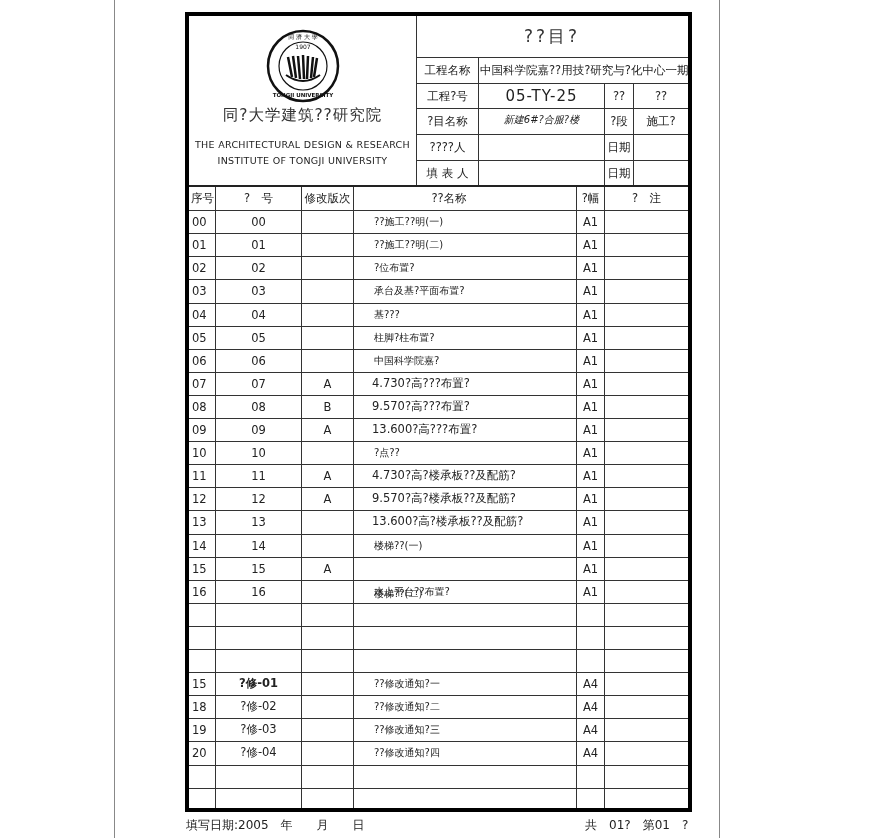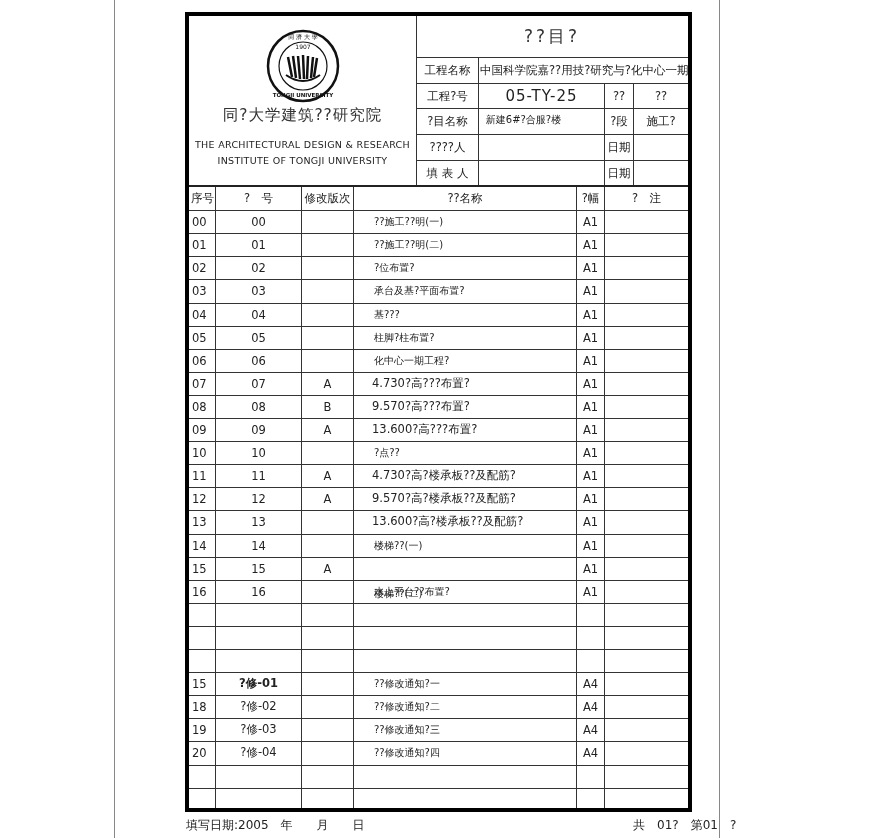--- a/index.html
+++ b/index.html
@@ -58,21 +58,21 @@
 
 <div class="cell c" style="left:417px;top:58px;width:61px;height:25px;">工程名称</div>
 <div class="cell l" style="left:479px;top:58px;width:209px;height:25px;padding-left:1px;">中国科学院嘉??用技?研究与?化中心一期工程</div>
 
 <div class="cell c" style="left:417px;top:84px;width:61px;height:24px;">工程?号</div>
 <div class="cell c big" style="left:479px;top:84px;width:125px;height:24px;">05-TY-25</div>
 <div class="cell c" style="left:605px;top:84px;width:28px;height:24px;">??</div>
 <div class="cell c" style="left:634px;top:84px;width:54px;height:24px;">??</div>
 
 <div class="cell c" style="left:417px;top:109px;width:61px;height:25px;">?目名称</div>
-<div class="cell c small" style="left:461px;top:109px;width:125px;height:22px;">新建6#?合服?楼</div>
+<div class="cell c small" style="left:479px;top:109px;width:125px;height:22px;font-style:italic;">新建6#?合服?楼</div>
 <div class="cell c" style="left:605px;top:109px;width:28px;height:25px;">?段</div>
 <div class="cell c" style="left:634px;top:109px;width:54px;height:25px;">施工?</div>
 
 <div class="cell c" style="left:417px;top:135px;width:61px;height:25px;">????人</div>
 <div class="cell c" style="left:479px;top:135px;width:125px;height:25px;"></div>
 <div class="cell c" style="left:605px;top:135px;width:28px;height:25px;">日期</div>
 <div class="cell c" style="left:634px;top:135px;width:54px;height:25px;"></div>
 
 <div class="cell c" style="left:417px;top:161px;width:61px;height:24px;">填 表 人</div>
 <div class="cell c" style="left:479px;top:161px;width:125px;height:24px;"></div>
@@ -107,21 +107,21 @@
     <div class="hl" style="left: 189px; width: 499px; top: 649px;"></div>
     <div class="hl" style="left: 189px; width: 499px; top: 672px;"></div>
     <div class="hl" style="left: 189px; width: 499px; top: 695px;"></div>
     <div class="hl" style="left: 189px; width: 499px; top: 718px;"></div>
     <div class="hl" style="left: 189px; width: 499px; top: 741px;"></div>
     <div class="hl" style="left: 189px; width: 499px; top: 765px;"></div>
     <div class="hl" style="left: 189px; width: 499px; top: 788px;"></div>
     <div class="cell c" style="left: 190px; width: 25px; top: 187px; height: 23px;">序号</div>
     <div class="cell c" style="left: 216px; width: 85px; top: 187px; height: 23px;">?　号</div>
     <div class="cell c" style="left: 302px; width: 51px; top: 187px; height: 23px;">修改版次</div>
-    <div class="cell c" style="left: 354px; width: 222px; top: 187px; height: 23px;">??名称</div>
+    <div class="cell c" style="left: 338px; width: 222px; top: 187px; height: 23px;">??名称</div>
     <div class="cell c" style="left: 577px; width: 27px; top: 187px; height: 23px;">?幅</div>
     <div class="cell c" style="left: 605px; width: 83px; top: 187px; height: 23px;">?　注</div>
     <div>
       <div class="cell l" style="padding-left: 3px; left: 189px; width: 23px; top: 210px; height: 23px;">00</div>
       <div class="cell c" style="left: 216px; width: 85px; top: 210px; height: 23px;">00</div>
       <div class="cell c" style="left: 302px; width: 51px; top: 210px; height: 23px;"></div>
       <div class="cell l small" style="padding-left: 20px; left: 354px; width: 202px; top: 210px; height: 23px;">??施工??明(一)</div>
       <div class="cell c" style="left: 577px; width: 27px; top: 210px; height: 23px;">A1</div>
       <div class="cell c" style="left: 605px; width: 83px; top: 210px; height: 23px;"></div>
     </div>
@@ -162,21 +162,21 @@
       <div class="cell c" style="left: 216px; width: 85px; top: 326px; height: 23px;">05</div>
       <div class="cell c" style="left: 302px; width: 51px; top: 326px; height: 23px;"></div>
       <div class="cell l small" style="padding-left: 20px; left: 354px; width: 202px; top: 326px; height: 23px;">柱脚?柱布置?</div>
       <div class="cell c" style="left: 577px; width: 27px; top: 326px; height: 23px;">A1</div>
       <div class="cell c" style="left: 605px; width: 83px; top: 326px; height: 23px;"></div>
     </div>
     <div>
       <div class="cell l" style="padding-left: 3px; left: 189px; width: 23px; top: 349px; height: 23px;">06</div>
       <div class="cell c" style="left: 216px; width: 85px; top: 349px; height: 23px;">06</div>
       <div class="cell c" style="left: 302px; width: 51px; top: 349px; height: 23px;"></div>
-      <div class="cell l small" style="padding-left: 20px; left: 354px; width: 202px; top: 349px; height: 23px;">化中心一期工程?</div>
+      <div class="cell l small" style="padding-left: 20px; left: 354px; width: 202px; top: 349px; height: 23px;">中国科学院嘉?</div>
       <div class="cell c" style="left: 577px; width: 27px; top: 349px; height: 23px;">A1</div>
       <div class="cell c" style="left: 605px; width: 83px; top: 349px; height: 23px;"></div>
     </div>
     <div>
       <div class="cell l" style="padding-left: 3px; left: 189px; width: 23px; top: 372px; height: 23px;">07</div>
       <div class="cell c" style="left: 216px; width: 85px; top: 372px; height: 23px;">07</div>
       <div class="cell c" style="left: 302px; width: 51px; top: 372px; height: 23px;">A</div>
       <div class="cell l" style="padding-left: 18px; left: 354px; width: 204px; top: 372px; height: 23px;">4.730?高???布置?</div>
       <div class="cell c" style="left: 577px; width: 27px; top: 372px; height: 23px;">A1</div>
       <div class="cell c" style="left: 605px; width: 83px; top: 372px; height: 23px;"></div>
@@ -321,13 +321,13 @@
       <div class="cell l" style="padding-left: 3px; left: 189px; width: 23px; top: 788px; height: 23px;"></div>
       <div class="cell c" style="left: 216px; width: 85px; top: 788px; height: 23px;"></div>
       <div class="cell c" style="left: 302px; width: 51px; top: 788px; height: 23px;"></div>
       <div class="cell l small" style="padding-left: 20px; left: 354px; width: 202px; top: 788px; height: 23px;"></div>
       <div class="cell c" style="left: 577px; width: 27px; top: 788px; height: 23px;"></div>
       <div class="cell c" style="left: 605px; width: 83px; top: 788px; height: 23px;"></div>
     </div>
   </div>
 
 <div class="footer" style="left:186px;">填写日期:2005　年　　月　　日</div>
-<div class="footer" style="left:585px;margin-left:48px;">共　01?　第01　?</div>
+<div class="footer" style="left:585px;">共　01?　第01　?</div>
 
 </body></html>

